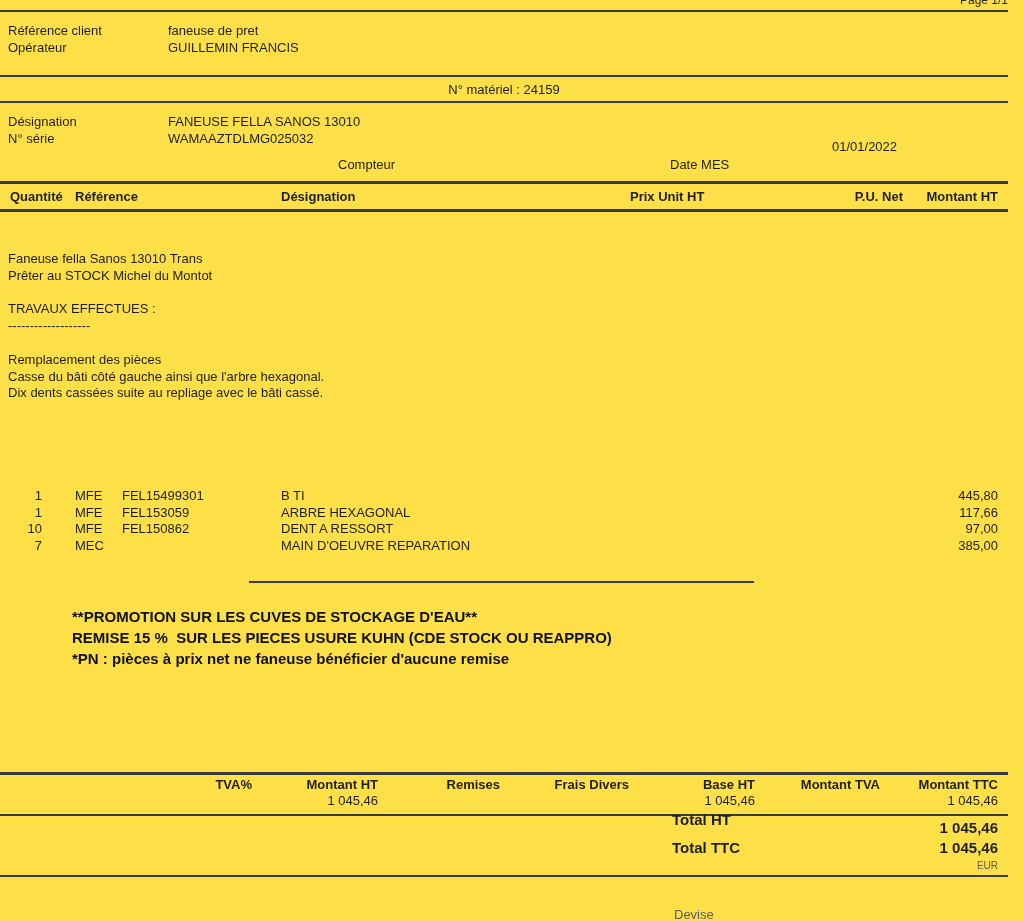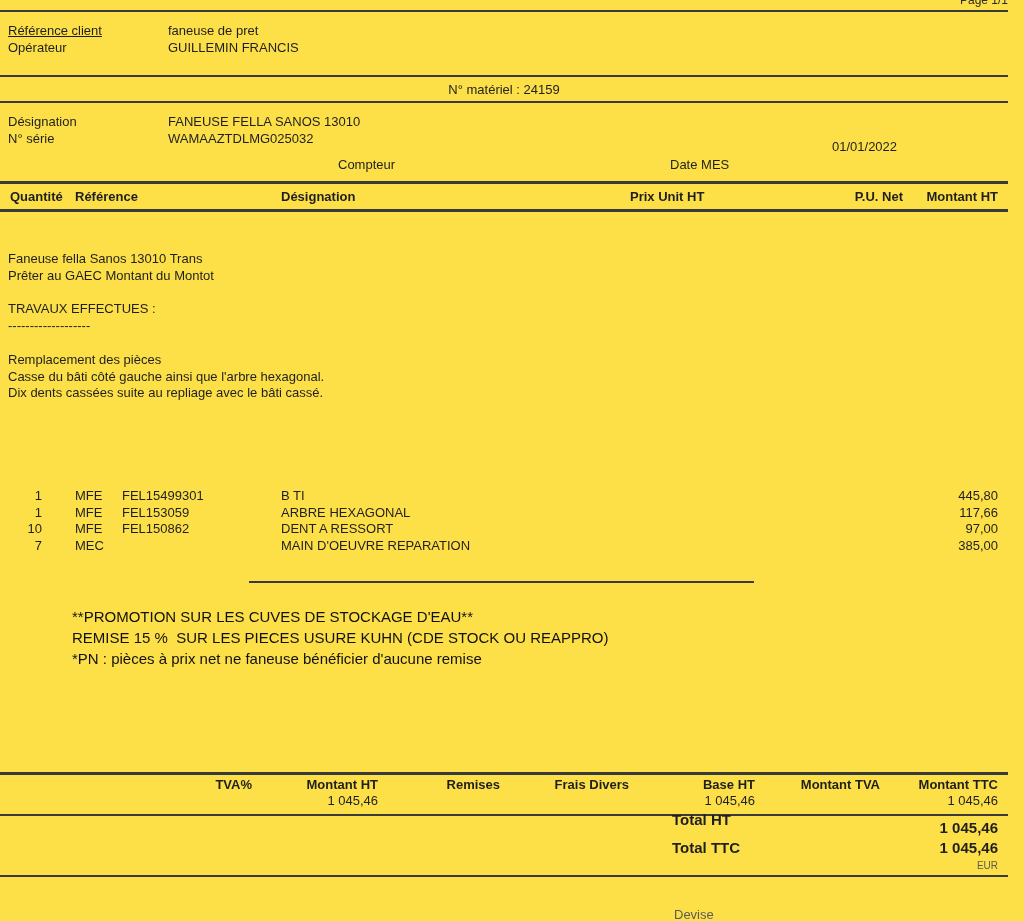--- a/index.html
+++ b/index.html
@@ -21,21 +21,21 @@
   .note-line{height:16.8px;line-height:16.8px;font-size:13px;white-space:pre;}
   #items{position:absolute;left:0;top:488px;width:1008px;}
   .item-row{position:relative;height:16.6px;}
   .item-row span{position:absolute;font-size:13px;line-height:16.6px;white-space:nowrap;}
   .c-qty{left:8px;width:34px;text-align:right;}
   .c-ref{left:75px;}
   .c-ref2{left:122px;}
   .c-des{left:281px;}
   .c-amt{left:858px;width:140px;text-align:right;}
   #promo{position:absolute;left:72px;top:606px;color:#111;}
-  .promo-line{height:21px;line-height:21px;font-size:15px;font-weight:normal;white-space:pre;}
+  .promo-line{height:21px;line-height:21px;font-size:15px;font-weight:bold;white-space:pre;}
   .sum{position:absolute;font-size:13px;text-align:right;white-space:nowrap;line-height:13px;}
   .tot-label{position:absolute;font-size:15px;font-weight:bold;white-space:nowrap;line-height:15px;}
   .tot-val{position:absolute;left:858px;width:140px;text-align:right;font-size:15px;font-weight:bold;line-height:15px;}
   .grey{color:#5a5a5a;font-weight:normal;}
 </style>
 </head>
 <body>
 
 <div id="page">
 
@@ -44,21 +44,21 @@
   <div class="hline" style="top:10px;height:2px;"></div>
   <div class="hline" style="top:75px;height:2px;"></div>
   <div class="hline" style="top:101px;height:2px;"></div>
   <div class="hline" style="top:181px;height:3px;"></div>
   <div class="hline" style="top:209px;height:3px;"></div>
   <div class="hline" style="top:581px;left:249px;width:505px;height:2px;"></div>
   <div class="hline" style="top:772px;height:3px;"></div>
   <div class="hline" style="top:814px;height:2px;"></div>
   <div class="hline" style="top:875px;height:2px;"></div>
 
-  <span class="t" style="left:8px;top:24px;text-decoration:underline;">Référence client</span>
+  <span class="t" style="left:8px;top:24px;">Référence client</span>
   <span class="t" style="left:168px;top:24px;">faneuse de pret</span>
   <span class="t" style="left:8px;top:41px;">Opérateur</span>
   <span class="t" style="left:168px;top:41px;">GUILLEMIN FRANCIS</span>
 
   <div class="center-bar" style="top:82px;">N° matériel : 24159</div>
 
   <span class="t" style="left:8px;top:115px;">Désignation</span>
   <span class="t" style="left:168px;top:115px;">FANEUSE FELLA SANOS 13010</span>
   <span class="t" style="left:8px;top:132px;">N° série</span>
   <span class="t" style="left:168px;top:132px;">WAMAAZTDLMG025032</span>
@@ -69,21 +69,21 @@
 
   <span class="t b" style="left:10px;top:190px;">Quantité</span>
   <span class="t b" style="left:75px;top:190px;">Référence</span>
   <span class="t b" style="left:281px;top:190px;">Désignation</span>
   <span class="t b" style="left:630px;top:190px;">Prix Unit HT</span>
   <span class="t b r" style="left:803px;top:190px;width:100px;">P.U. Net</span>
   <span class="t b r" style="left:898px;top:190px;width:100px;">Montant HT</span>
 
   <div id="notes">
     <div class="note-line">Faneuse fella Sanos 13010 Trans</div>
-    <div class="note-line">Prêter au GAEC Montant du Montot</div>
+    <div class="note-line">Prêter au STOCK Michel du Montot</div>
     <div class="note-line"></div>
     <div class="note-line">TRAVAUX EFFECTUES :</div>
     <div class="note-line">-------------------</div>
     <div class="note-line"></div>
     <div class="note-line">Remplacement des pièces</div>
     <div class="note-line">Casse du bâti côté gauche ainsi que l'arbre hexagonal.</div>
     <div class="note-line">Dix dents cassées suite au repliage avec le bâti cassé.</div>
   </div>
 
   <div id="items">

